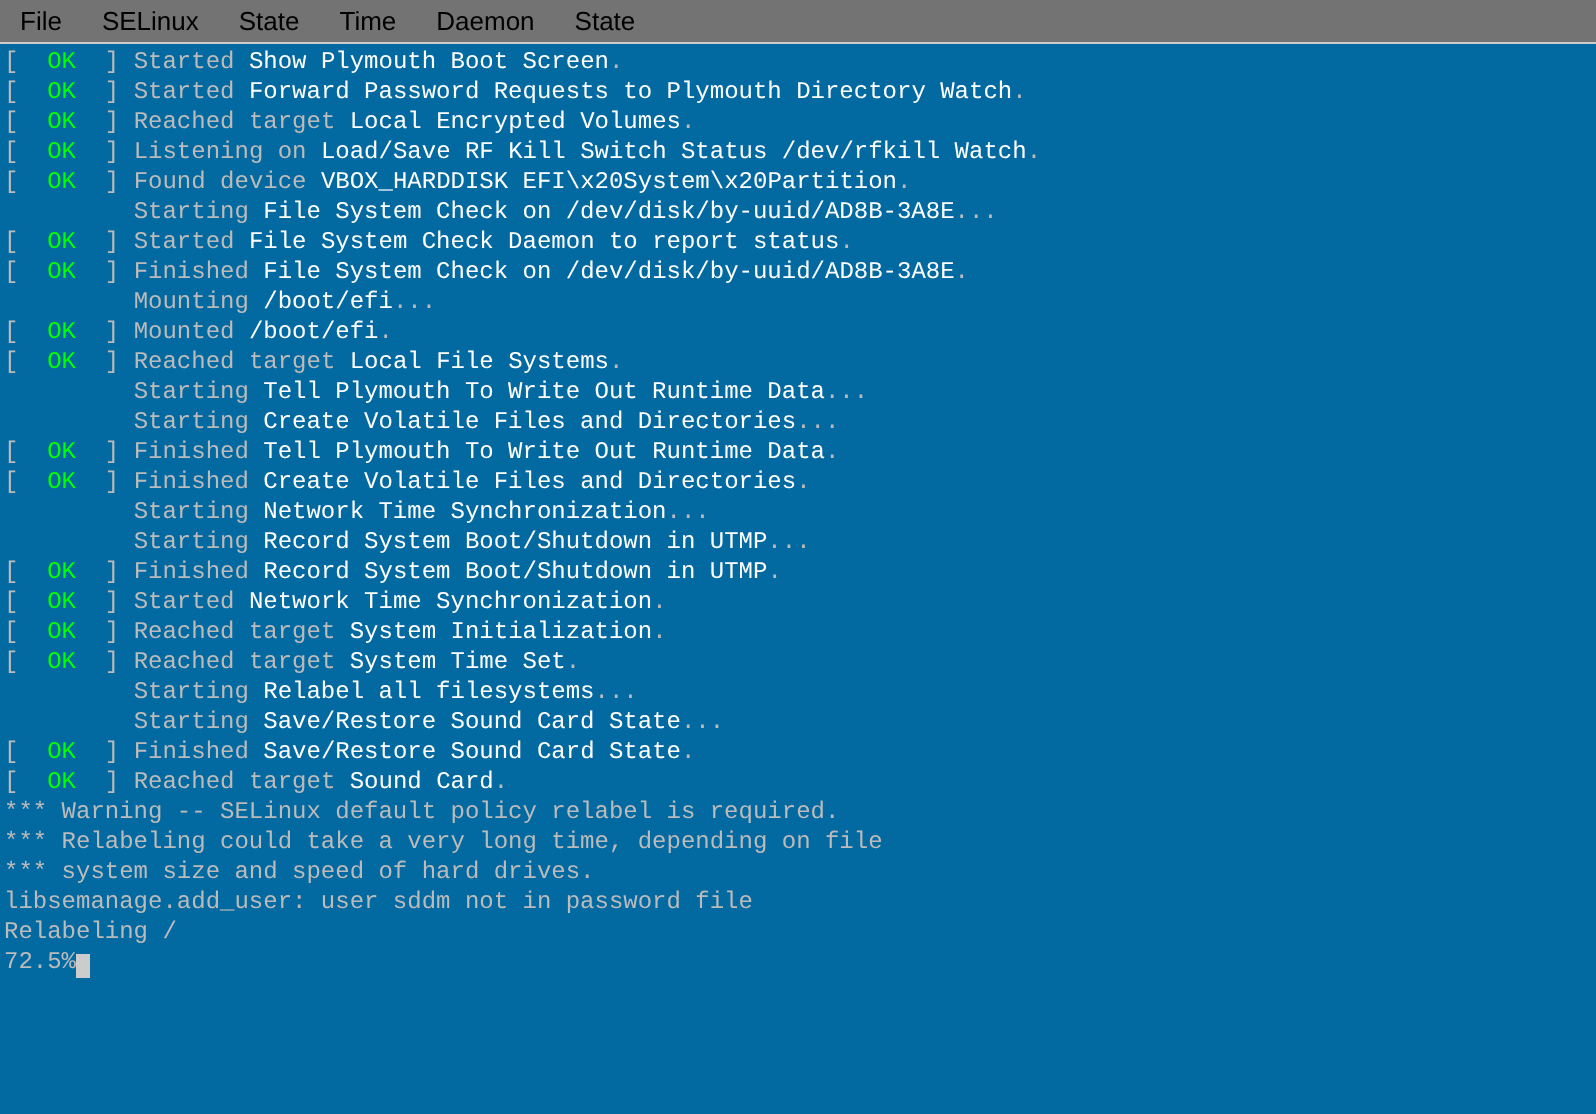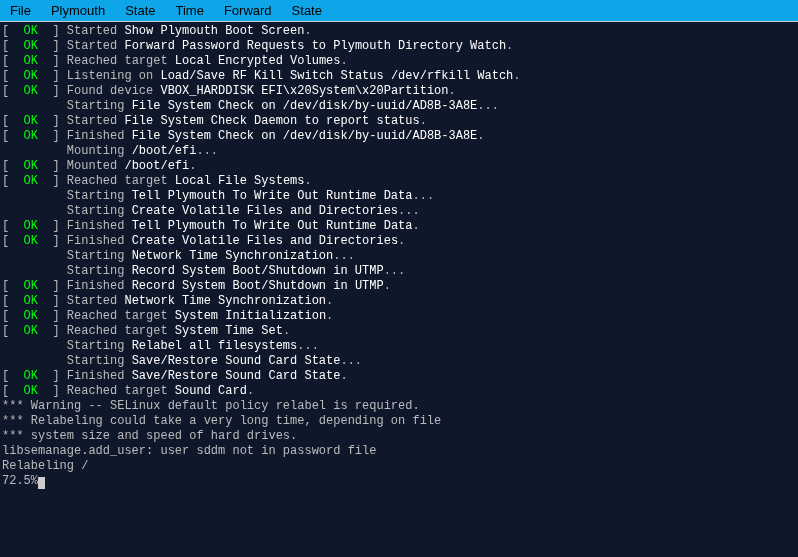--- a/index.html
+++ b/index.html
@@ -7,35 +7,35 @@
       font-family: sans-serif;
       font-size: 13px;
       background: #ffffff;
       width: 798px;
       height: 557px;
       overflow: hidden;
       display: flex;
       flex-direction: column;
     }
     .menu-bar {
-      background: #0ea5e9;
+      background: #737373;
       border-bottom: 1px solid #ccc;
       display: flex;
       padding: 0;
       height: 22px;
       align-items: center;
     }
     .menu-item {
       padding: 2px 10px;
       cursor: pointer;
       font-size: 13px;
     }
     .terminal {
       flex: 1;
-      background: #0f172a;
+      background: #0369a1;
       color: #cccccc;
       font-family: "Consolas", "Courier New", monospace;
       font-size: 12px;
       line-height: 15px;
       padding: 2px 2px;
       white-space: pre;
       overflow: hidden;
     }
     .line {
       white-space: pre;
@@ -49,20 +49,20 @@
       width: 7px;
       height: 12px;
       vertical-align: bottom;
     }
   </style>
 </head>
 <body>
 
 <div class="menu-bar">
   <div class="menu-item">File</div>
-  <div class="menu-item">Plymouth</div>
+  <div class="menu-item">SELinux</div>
   <div class="menu-item">State</div>
   <div class="menu-item">Time</div>
-  <div class="menu-item">Forward</div>
+  <div class="menu-item">Daemon</div>
   <div class="menu-item">State</div>
 </div>
 
 <div class="terminal" id="terminal"><div class="line"><span class="grey">[  </span><span class="ok">OK</span><span class="grey">  ] </span><span class="grey">Started </span><span class="white">Show Plymouth Boot Screen</span><span class="grey">.</span></div><div class="line"><span class="grey">[  </span><span class="ok">OK</span><span class="grey">  ] </span><span class="grey">Started </span><span class="white">Forward Password Requests to Plymouth Directory Watch</span><span class="grey">.</span></div><div class="line"><span class="grey">[  </span><span class="ok">OK</span><span class="grey">  ] </span><span class="grey">Reached target </span><span class="white">Local Encrypted Volumes</span><span class="grey">.</span></div><div class="line"><span class="grey">[  </span><span class="ok">OK</span><span class="grey">  ] </span><span class="grey">Listening on </span><span class="white">Load/Save RF Kill Switch Status /dev/rfkill Watch</span><span class="grey">.</span></div><div class="line"><span class="grey">[  </span><span class="ok">OK</span><span class="grey">  ] </span><span class="grey">Found device </span><span class="white">VBOX_HARDDISK EFI\x20System\x20Partition</span><span class="grey">.</span></div><div class="line"><span class="grey">         </span><span class="grey">Starting </span><span class="white">File System Check on /dev/disk/by-uuid/AD8B-3A8E</span><span class="grey">...</span></div><div class="line"><span class="grey">[  </span><span class="ok">OK</span><span class="grey">  ] </span><span class="grey">Started </span><span class="white">File System Check Daemon to report status</span><span class="grey">.</span></div><div class="line"><span class="grey">[  </span><span class="ok">OK</span><span class="grey">  ] </span><span class="grey">Finished </span><span class="white">File System Check on /dev/disk/by-uuid/AD8B-3A8E</span><span class="grey">.</span></div><div class="line"><span class="grey">         </span><span class="grey">Mounting </span><span class="white">/boot/efi</span><span class="grey">...</span></div><div class="line"><span class="grey">[  </span><span class="ok">OK</span><span class="grey">  ] </span><span class="grey">Mounted </span><span class="white">/boot/efi</span><span class="grey">.</span></div><div class="line"><span class="grey">[  </span><span class="ok">OK</span><span class="grey">  ] </span><span class="grey">Reached target </span><span class="white">Local File Systems</span><span class="grey">.</span></div><div class="line"><span class="grey">         </span><span class="grey">Starting </span><span class="white">Tell Plymouth To Write Out Runtime Data</span><span class="grey">...</span></div><div class="line"><span class="grey">         </span><span class="grey">Starting </span><span class="white">Create Volatile Files and Directories</span><span class="grey">...</span></div><div class="line"><span class="grey">[  </span><span class="ok">OK</span><span class="grey">  ] </span><span class="grey">Finished </span><span class="white">Tell Plymouth To Write Out Runtime Data</span><span class="grey">.</span></div><div class="line"><span class="grey">[  </span><span class="ok">OK</span><span class="grey">  ] </span><span class="grey">Finished </span><span class="white">Create Volatile Files and Directories</span><span class="grey">.</span></div><div class="line"><span class="grey">         </span><span class="grey">Starting </span><span class="white">Network Time Synchronization</span><span class="grey">...</span></div><div class="line"><span class="grey">         </span><span class="grey">Starting </span><span class="white">Record System Boot/Shutdown in UTMP</span><span class="grey">...</span></div><div class="line"><span class="grey">[  </span><span class="ok">OK</span><span class="grey">  ] </span><span class="grey">Finished </span><span class="white">Record System Boot/Shutdown in UTMP</span><span class="grey">.</span></div><div class="line"><span class="grey">[  </span><span class="ok">OK</span><span class="grey">  ] </span><span class="grey">Started </span><span class="white">Network Time Synchronization</span><span class="grey">.</span></div><div class="line"><span class="grey">[  </span><span class="ok">OK</span><span class="grey">  ] </span><span class="grey">Reached target </span><span class="white">System Initialization</span><span class="grey">.</span></div><div class="line"><span class="grey">[  </span><span class="ok">OK</span><span class="grey">  ] </span><span class="grey">Reached target </span><span class="white">System Time Set</span><span class="grey">.</span></div><div class="line"><span class="grey">         </span><span class="grey">Starting </span><span class="white">Relabel all filesystems</span><span class="grey">...</span></div><div class="line"><span class="grey">         </span><span class="grey">Starting </span><span class="white">Save/Restore Sound Card State</span><span class="grey">...</span></div><div class="line"><span class="grey">[  </span><span class="ok">OK</span><span class="grey">  ] </span><span class="grey">Finished </span><span class="white">Save/Restore Sound Card State</span><span class="grey">.</span></div><div class="line"><span class="grey">[  </span><span class="ok">OK</span><span class="grey">  ] </span><span class="grey">Reached target </span><span class="white">Sound Card</span><span class="grey">.</span></div><div class="line grey"></div><div class="line grey">*** Warning -- SELinux default policy relabel is required.</div><div class="line grey">*** Relabeling could take a very long time, depending on file</div><div class="line grey">*** system size and speed of hard drives.</div><div class="line grey">libsemanage.add_user: user sddm not in password file</div><div class="line grey">Relabeling /</div><div class="line grey">72.5%<span class="cursor"></span></div></div>
 
 </body></html>

